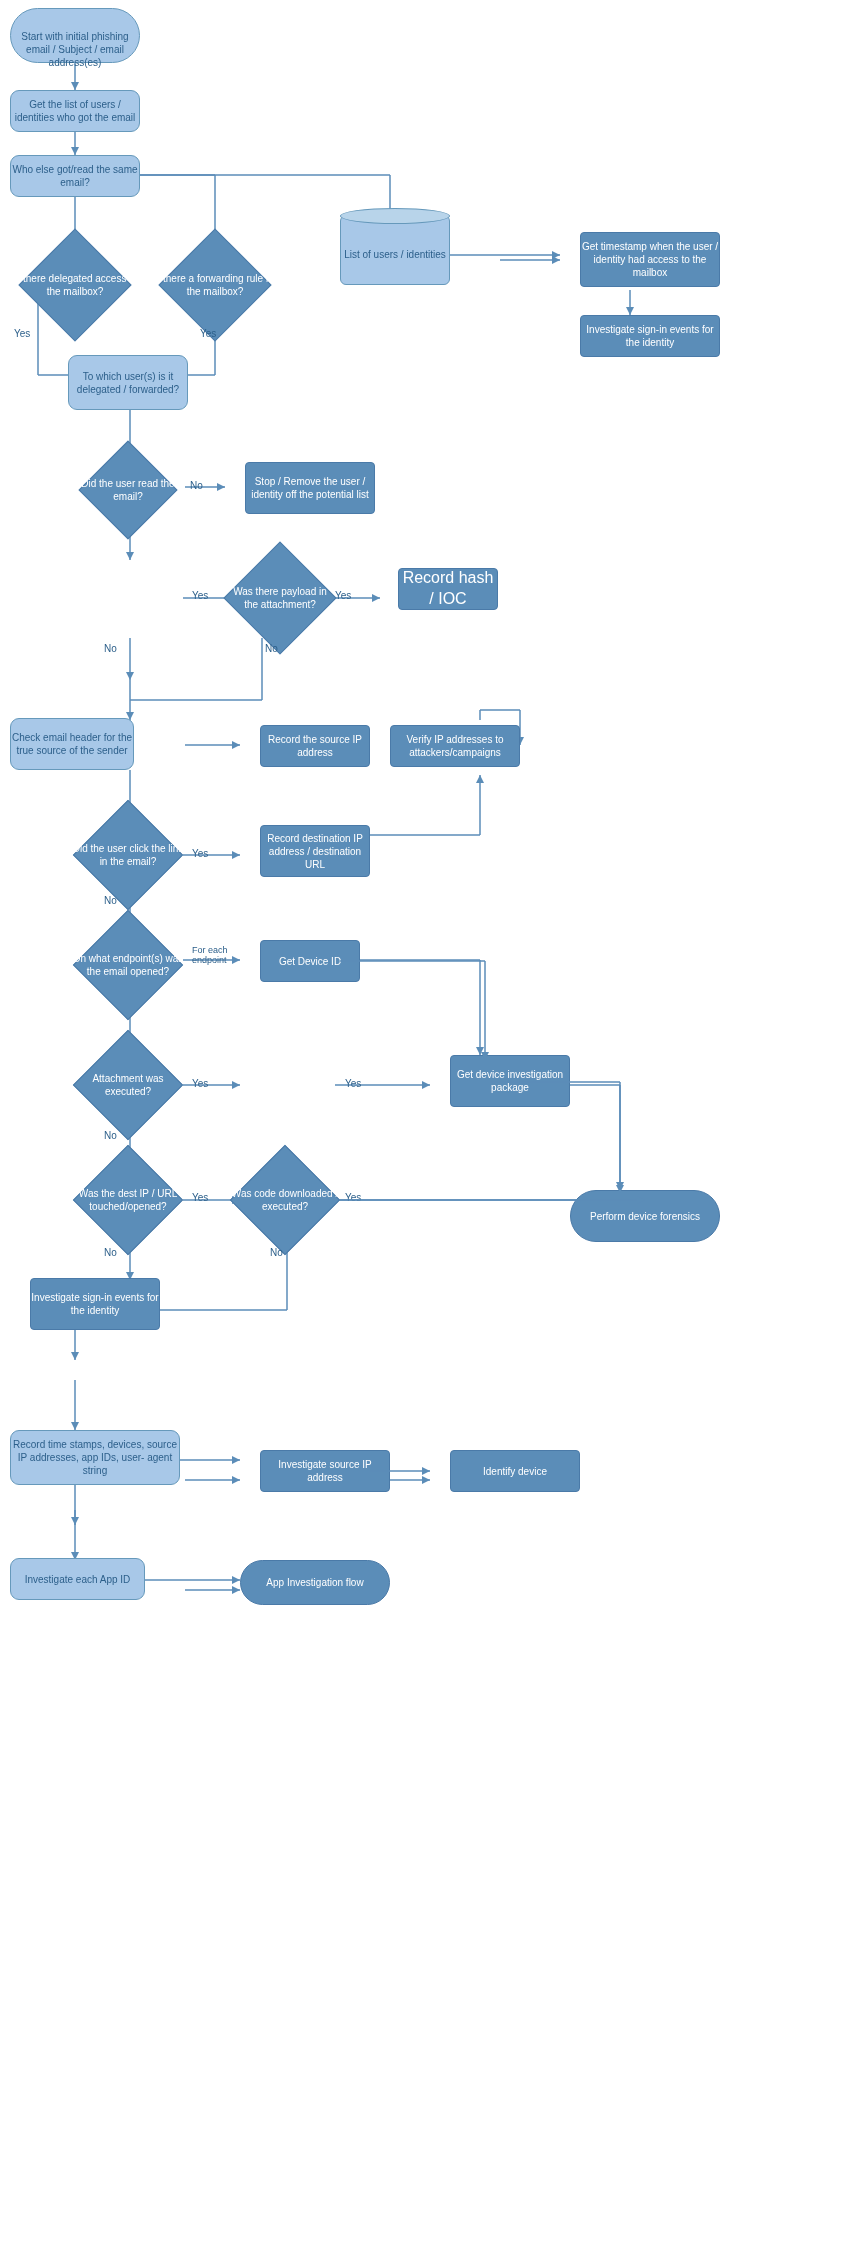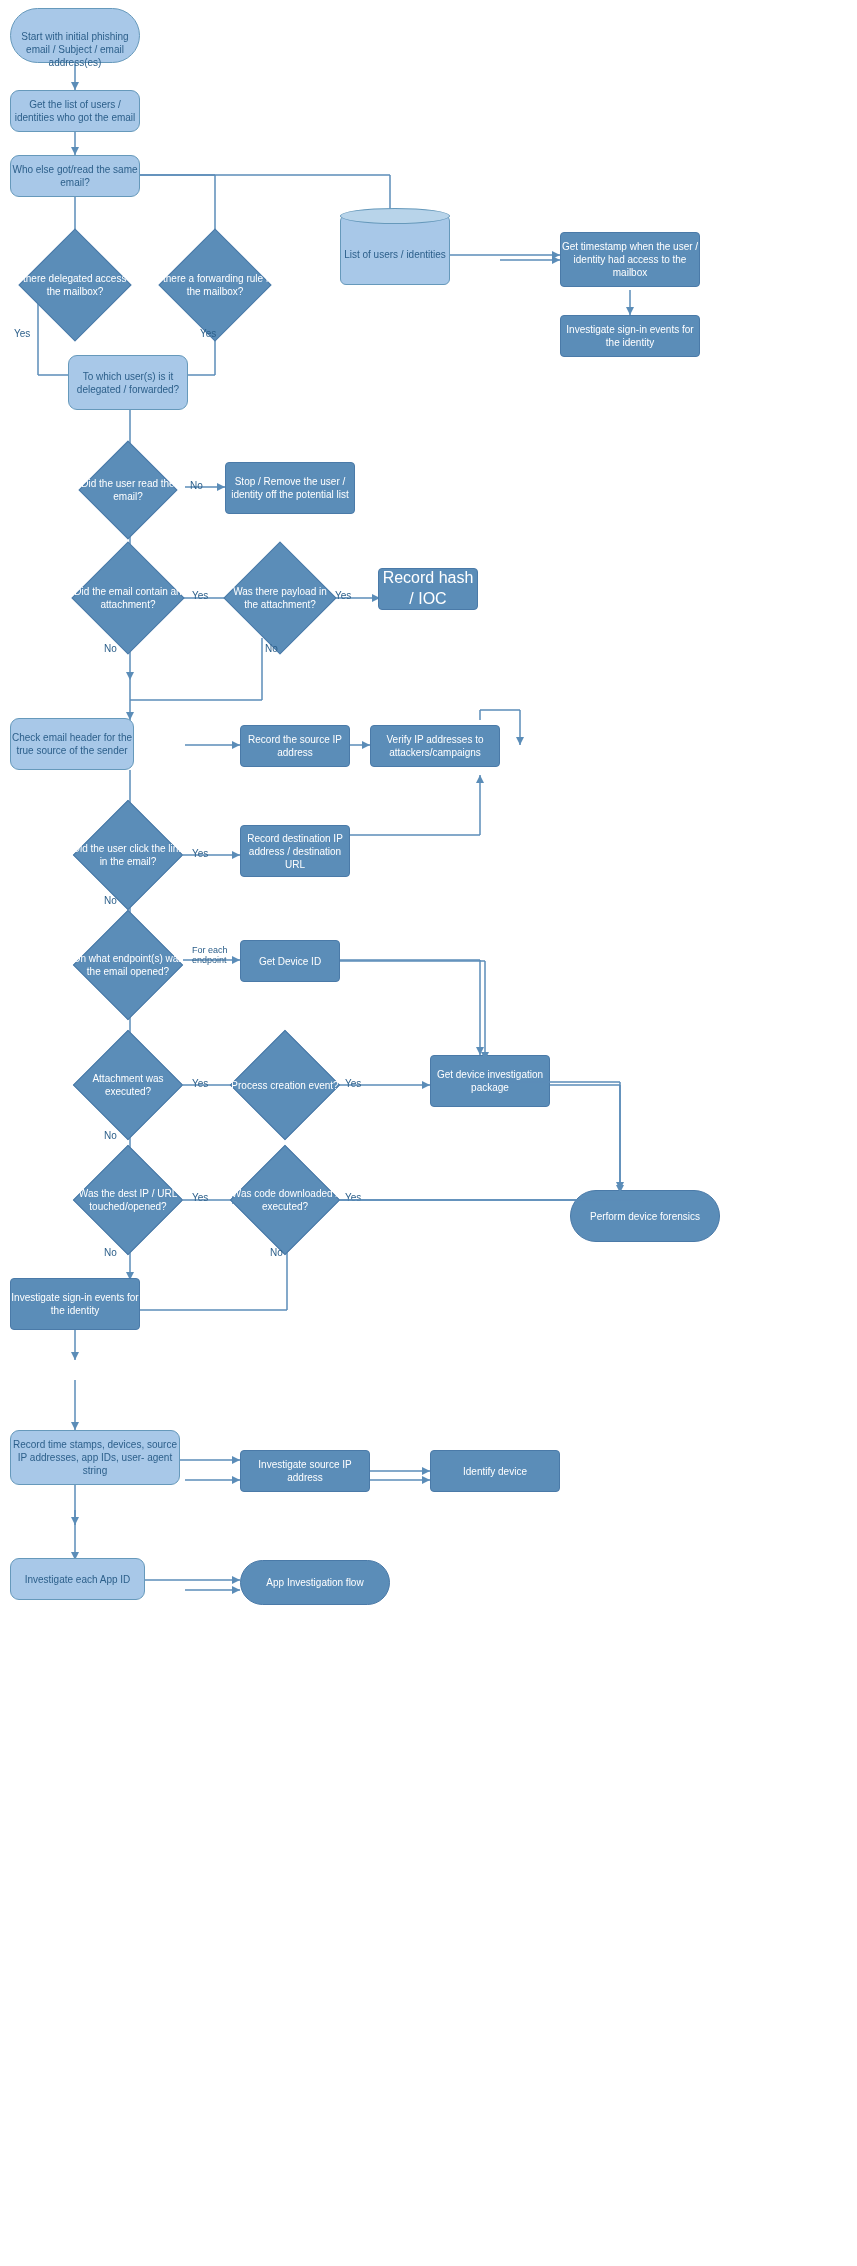--- a/index.html
+++ b/index.html
@@ -49,20 +49,21 @@
       font-size: 10px;
       font-weight: 500;
       line-height: 1.3;
       pointer-events: none;
     }
     .rect-blue {
       background: #5b8db8;
       border: 1.5px solid #4a7aa8;
       border-radius: 4px;
       color: white;
+      margin-left: 20px;
     }
     .rect-light {
       background: #a8c8e8;
       border: 1.5px solid #6699bb;
       border-radius: 9px;
       color: #2c5f8a;
     }
     .oval {
       background: #5b8db8;
       border: 1.5px solid #4a7aa8;
@@ -289,26 +290,20 @@
   <div class="label-text" style="left:190px;top:480px;">
     <span>No</span>
   </div>
 
   <div class="node rect-blue" style="left:225px;top:462px;width:130px;height:52px;">
     <span style="font-size:10px;">Stop / Remove the user /
 identity off the potential
 list</span>
   </div>
 
-  <div class="diamond-wrap" style="left:68px;top:555px;width:120px;height:86px;">
-    <div class="diamond" style="width:80px;height:80px;"></div>
-    <span class="diamond-text">Did the email
-contain an
-attachment?</span>
-  </div>
 
   <div class="label-text" style="left:192px;top:590px;">
     <span>Yes</span>
   </div>
 
   <div class="diamond-wrap" style="left:230px;top:555px;width:100px;height:86px;">
     <div class="diamond" style="width:80px;height:80px;"></div>
     <span class="diamond-text">Was there payload in
 the attachment?</span>
   </div>
@@ -383,24 +378,20 @@
   <div class="diamond-wrap" style="left:68px;top:1045px;width:120px;height:80px;">
     <div class="diamond" style="width:78px;height:78px;"></div>
     <span class="diamond-text">Attachment was
 executed?</span>
   </div>
 
   <div class="label-text" style="left:192px;top:1078px;">
     <span>Yes</span>
   </div>
 
-  <div class="diamond-wrap" style="left:230px;top:1045px;width:110px;height:80px;">
-    <div class="diamond" style="width:78px;height:78px;"></div>
-    <span class="diamond-text">Process creation event?</span>
-  </div>
 
   <div class="label-text" style="left:345px;top:1078px;">
     <span>Yes</span>
   </div>
 
   <div class="node rect-blue" style="left:430px;top:1055px;width:120px;height:52px;">
     <span style="font-size:10px;">Get device
 investigation package</span>
   </div>
 

